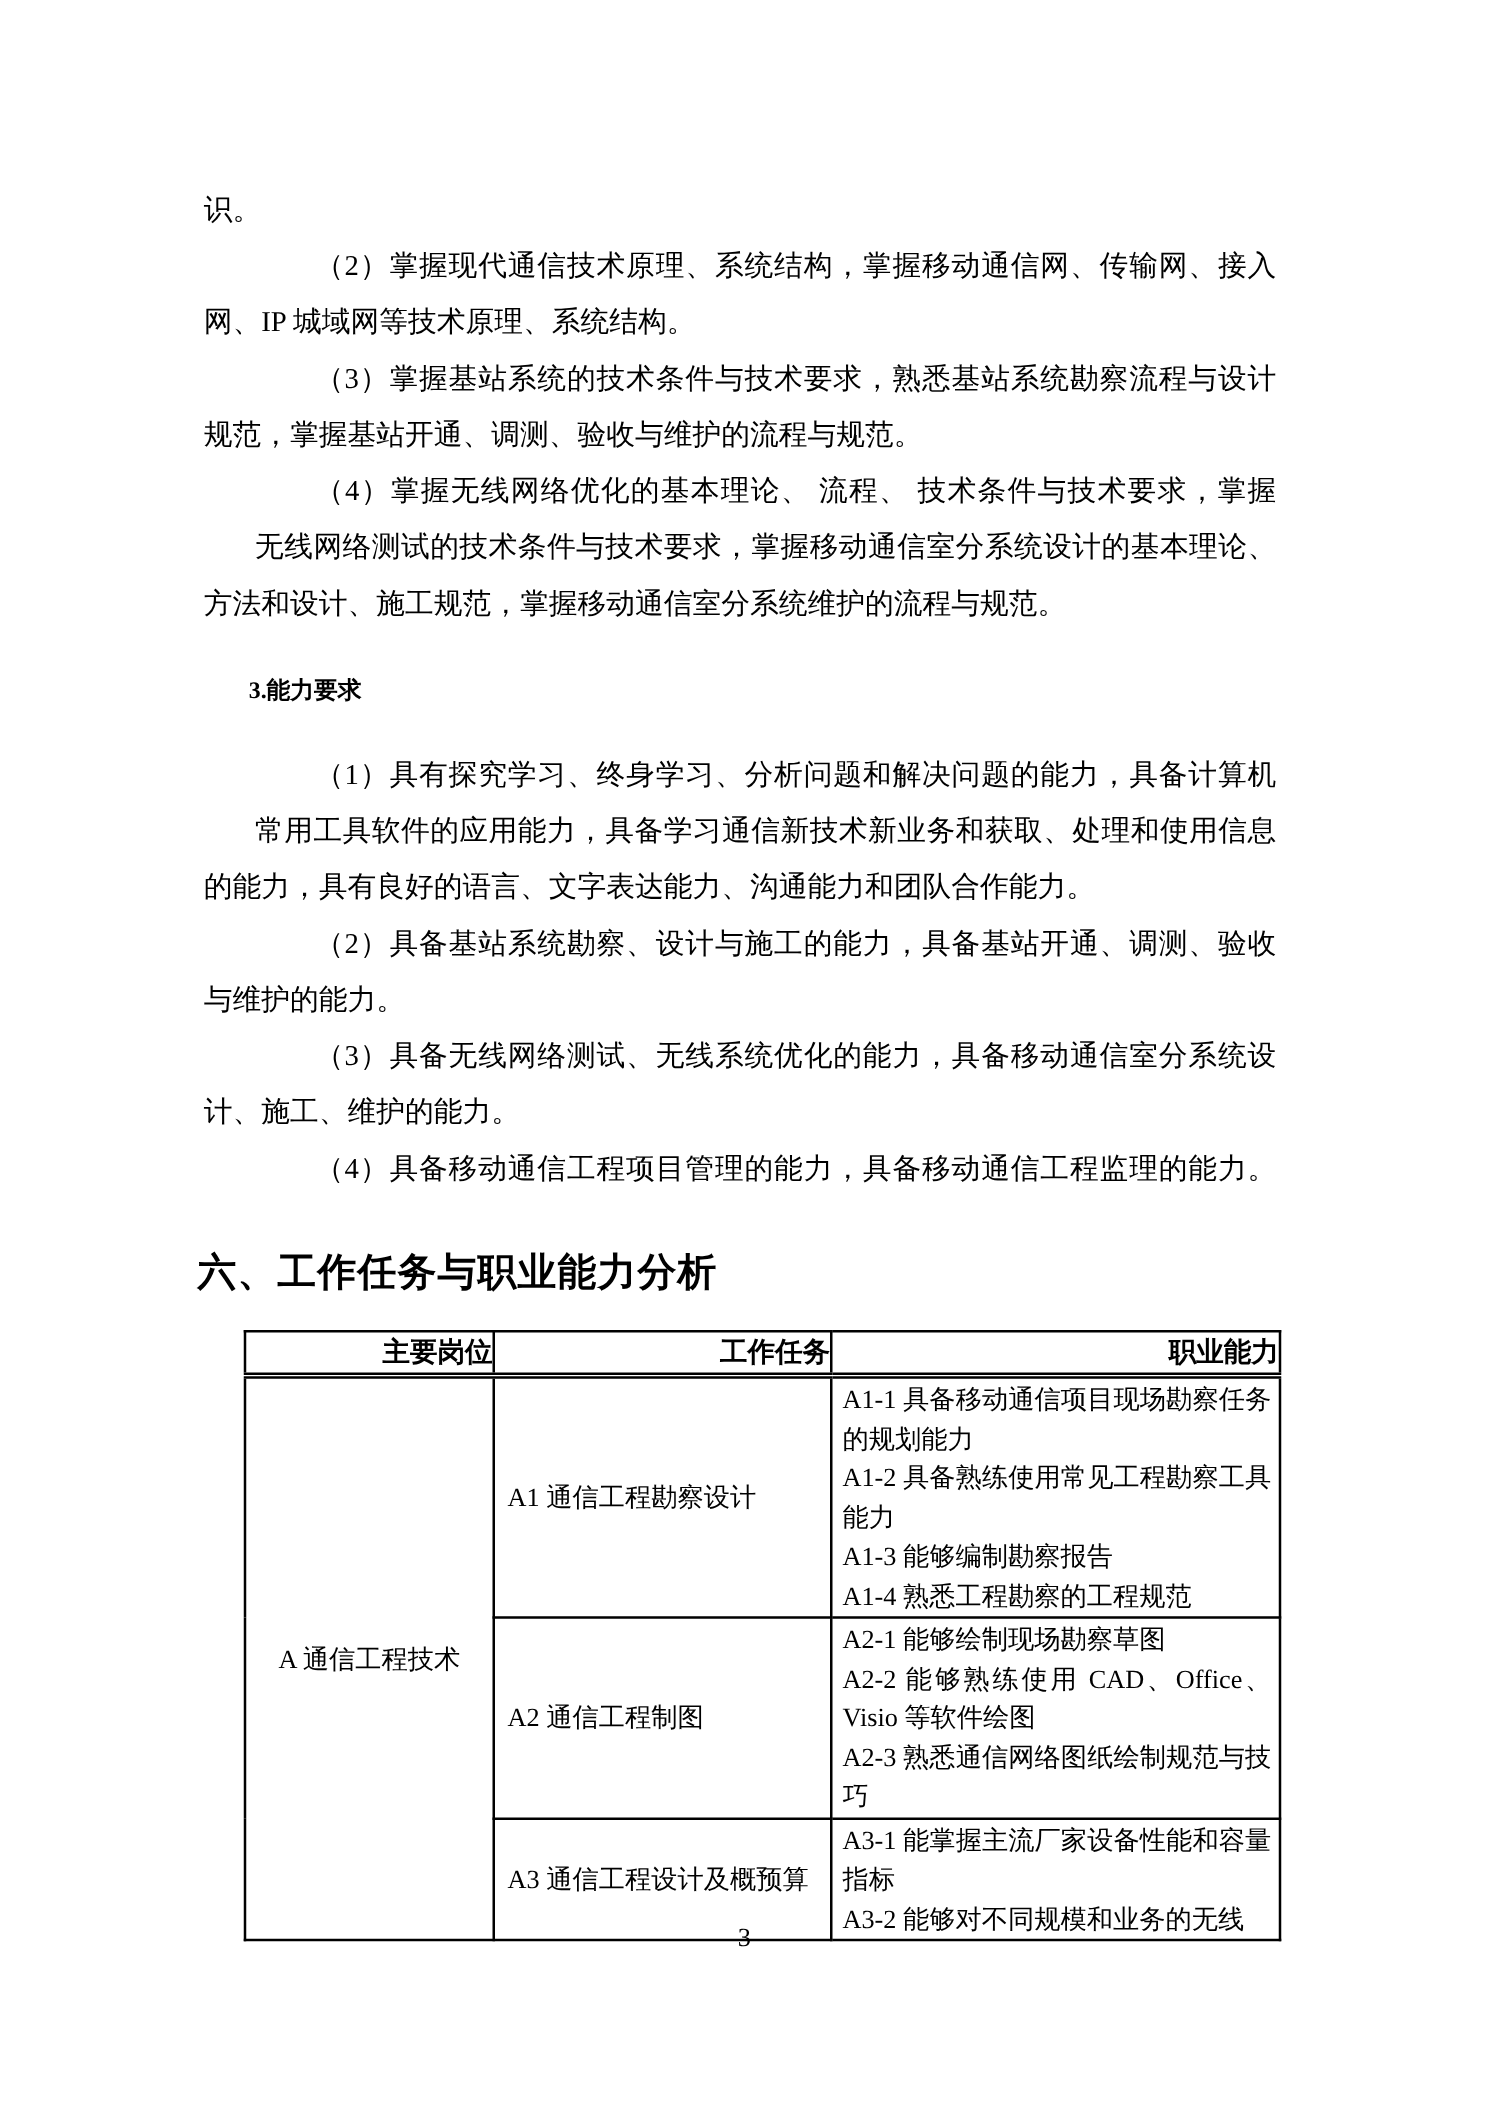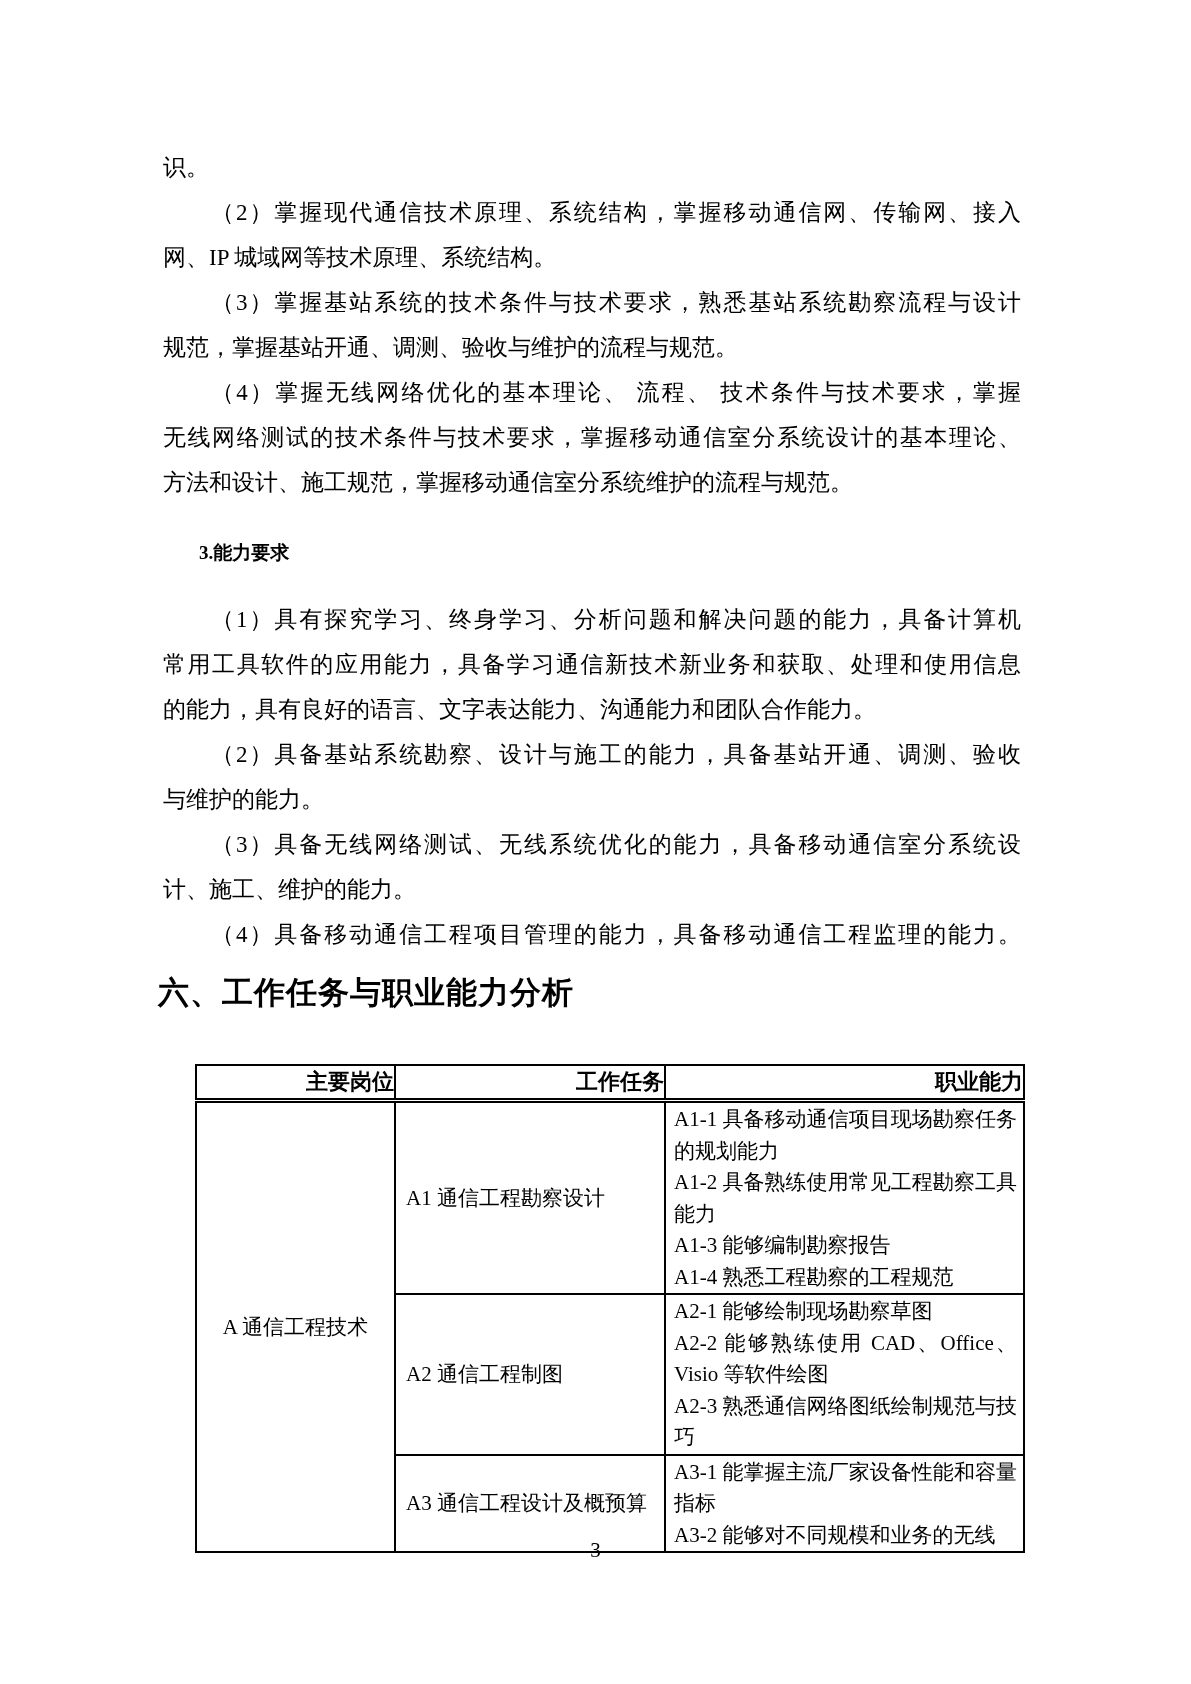--- a/index.html
+++ b/index.html
@@ -15,37 +15,37 @@
 
   
   .content {
     position: absolute;
     left: 163px; top: 145px;
     width: 858px;
     font-size: 23px;
     line-height: 45px;
   }
   .bline { white-space: pre-wrap; }
-  .bline.fill { text-align: justify; text-align-last: justify; }
+  .bline.fill { text-align: justify; text-align-last: justify; margin-left: 41px; }
   .bline.ind { text-indent: 48px; }
 
   .subhead {
     font-weight: bold;
     font-size: 19px;
     line-height: 45px;
     margin-top: 25px;
     margin-bottom: 22px;
     text-indent: 36px;
   }
 
   .section-heading {
     font-weight: bold;
     font-size: 31px;
     line-height: 48px;
-    margin-top: 12px;
+    margin-top: 37px;
     margin-left: -5px;
     letter-spacing: 1px;
   }
 
   
   table.tasks {
     position: absolute;
     left: 195px; top: 1064px;
     width: 828px;
     border-collapse: collapse;

